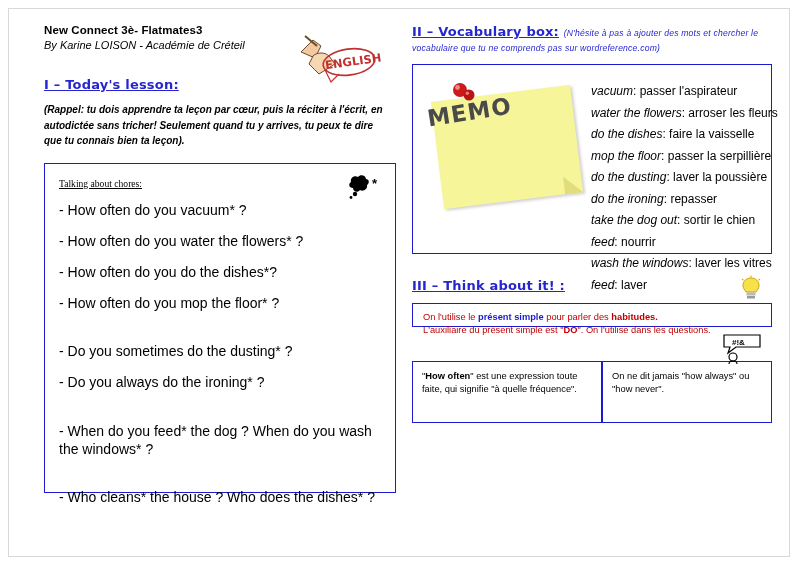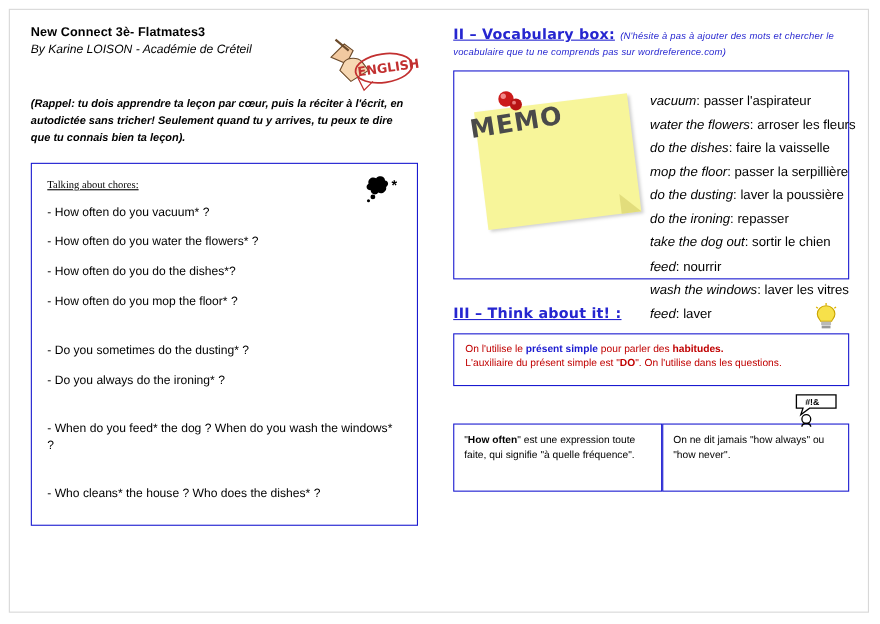--- a/index.html
+++ b/index.html
@@ -24,21 +24,21 @@
   .page-border {
     position: absolute;
     left: 8px; top: 8px;
     width: 782px; height: 549px;
     border: 1px solid #d8d8d8;
     box-sizing: border-box;
     pointer-events: none;
   }
   .col-left {
     position: absolute;
-    left: 28px; top: 24px;
+    left: 44px; top: 24px;
     width: 355px;
   }
   .col-right {
     position: absolute;
     left: 412px; top: 24px;
     width: 360px;
   }
   .doc-title {
     font-weight: bold;
     font-size: 11.5px;
@@ -89,21 +89,21 @@
     padding: 14px 14px 0 14px;
   }
   .lesson-sub {
     font-size: 9.6px;
     text-decoration: underline;
     color: #000;
     margin-bottom: 12px;
     font-family: Liberation Serif, serif;
   }
   .q {
-    font-size: 11px;
+    font-size: 14px;
     color: #000;
     margin-bottom: 13px;
     line-height: 1.3;
   }
   .q.gap2 { margin-bottom: 30px; }
 
   
   .head-icon {
     position: absolute;
     right: 14px;
@@ -177,21 +177,21 @@
     left: 36px;
     top: 14px;
     width: 30px;
     height: 30px;
   }
 
   
   .think-box {
     margin-top: 10px;
     width: 360px;
-    height: 48px;
+    height: 24px;
     padding: 7px 10px;
   }
   .think-line {
     font-size: 9.3px;
     color: #c00000;
     line-height: 1.45;
   }
   .think-line b { font-weight: bold; }
   .think-line .blue { color: #1a1ad0; }
   .bulb {
@@ -236,20 +236,23 @@
 <div class="page">
   <div class="page-border"></div>
 
   <div class="col-left">
 
     <div class="doc-title">New Connect 3è- Flatmates3</div>
     <div class="doc-author">By Karine LOISON - Académie de Créteil</div>
 
     <div style="height:26px"></div>
 
+    <div class="section-heading">
+      <span class="u">I – Today's lesson:</span>
+    </div>
 
     <div class="rappel">(Rappel: tu dois apprendre ta leçon par cœur, puis la réciter à l'écrit, en autodictée sans tricher! Seulement quand tu y arrives,  tu peux te dire que tu connais bien ta leçon).</div>
 
     <div class="blue-box lesson-box">
       <div class="head-icon">
         <svg width="34" height="26" viewBox="0 0 34 26">
           <path d="M6 14 C2 14 1 10 4 8 C3 4 7 1 11 3 C13 0 19 1 19 5 C22 5 23 9 20 11 C21 15 16 18 13 16 C11 19 6 18 6 14 Z" fill="#000"></path>
           <circle cx="8" cy="20" r="2.2" fill="#000"></circle>
           <circle cx="4" cy="23.5" r="1.4" fill="#000"></circle>
           <text x="25" y="14" font-family="Liberation Sans, sans-serif" font-size="13" font-weight="bold" fill="#000">*</text>

